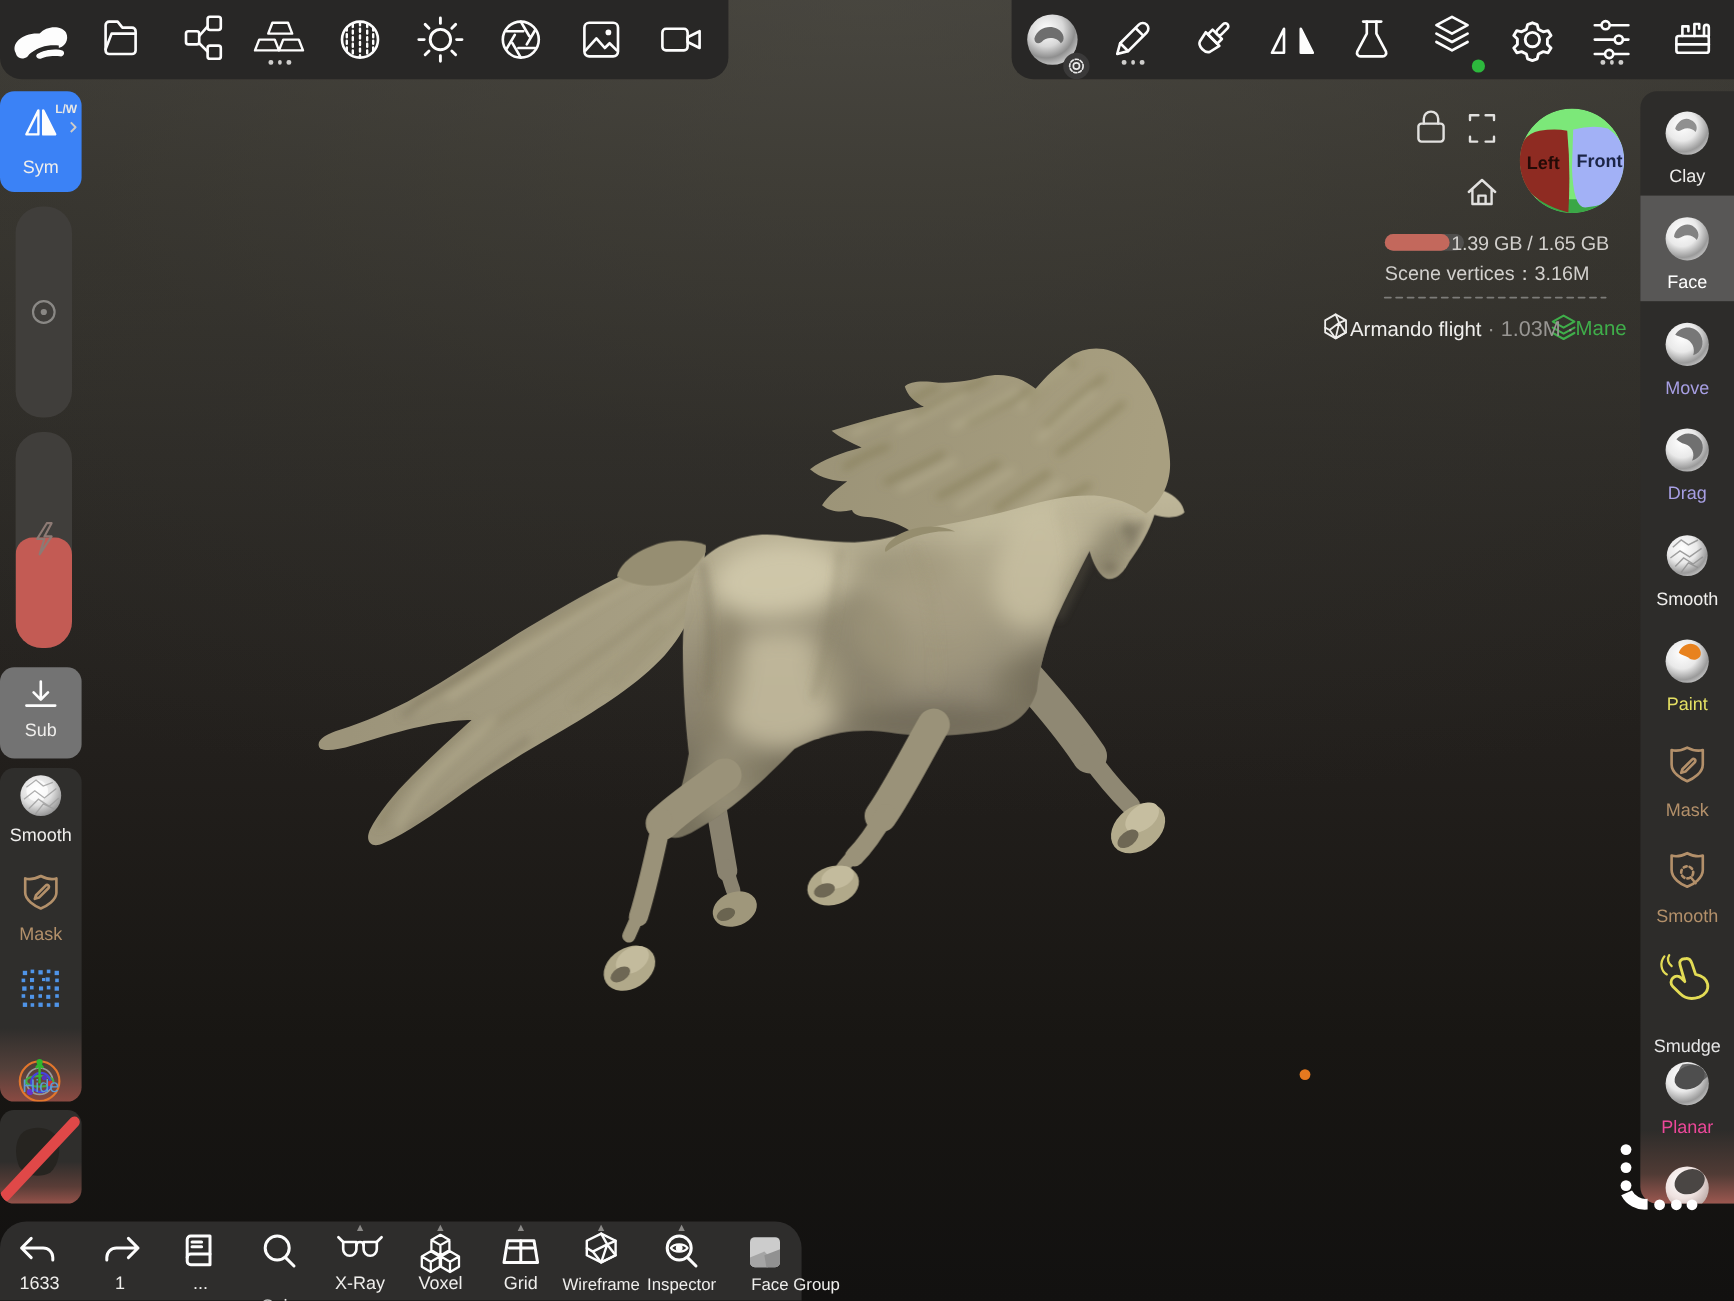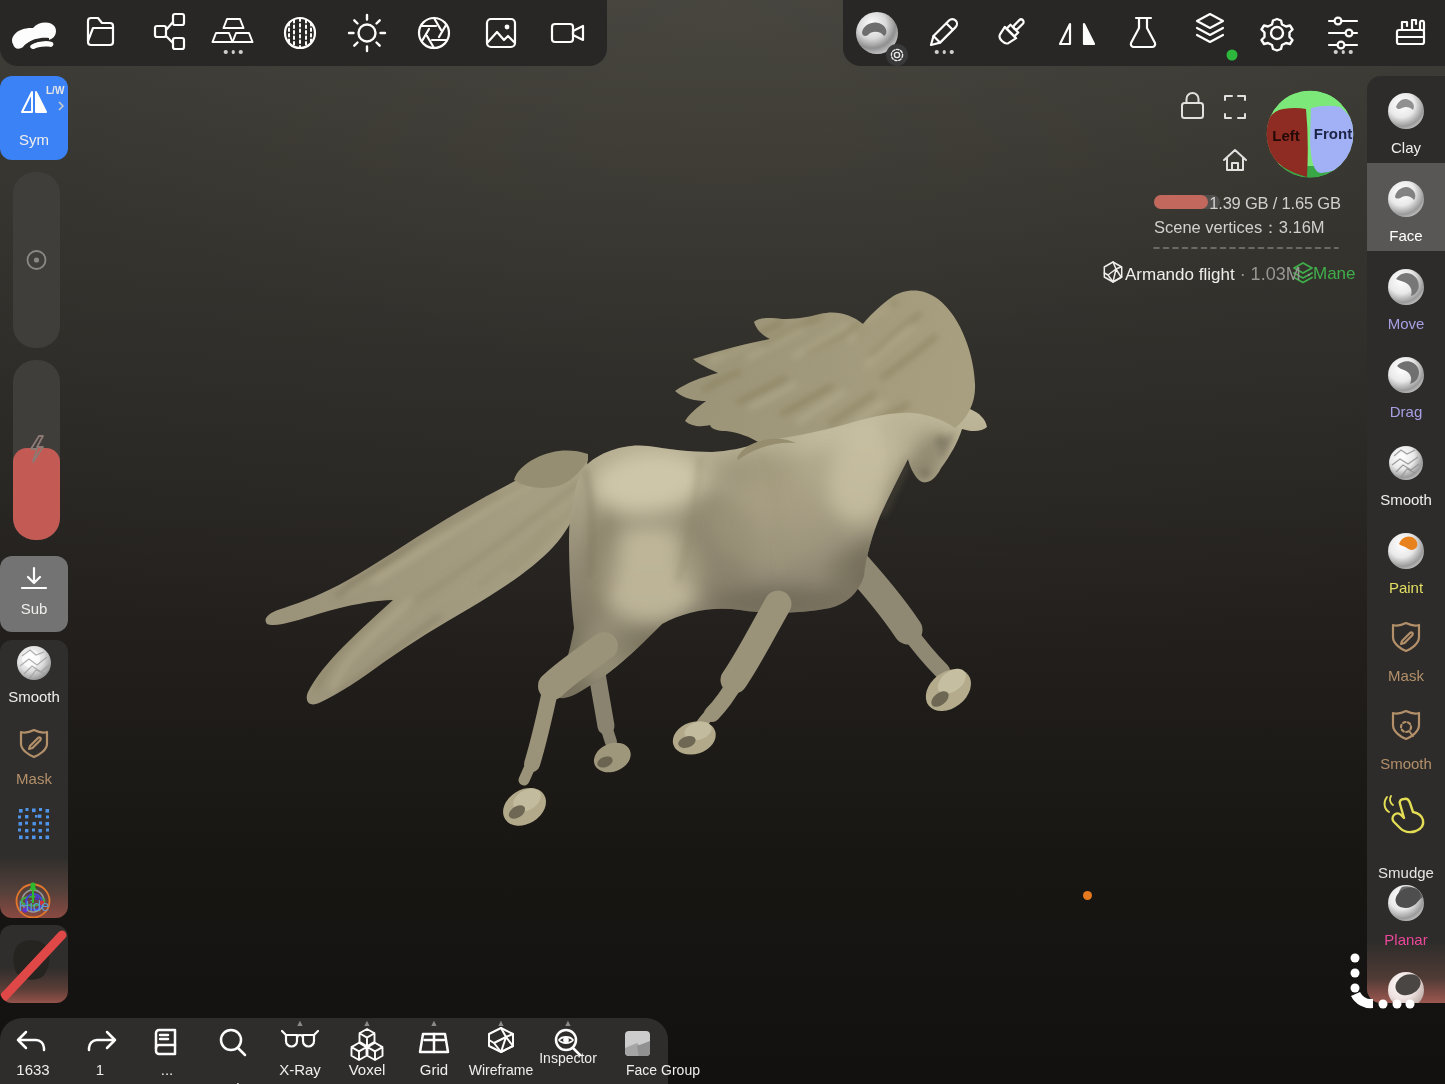--- a/index.html
+++ b/index.html
@@ -548,21 +548,21 @@
  <div class="tri" style="left:501px;top:0px;">▲</div>
  <div class="tri" style="left:568px;top:0px;">▲</div>
  <div class="lbl" style="left:33px;top:43px;">1633</div>
  <div class="lbl" style="left:100px;top:43px;">1</div>
  <div class="lbl" style="left:167px;top:43px;">...</div>
  <div class="lbl" style="left:233px;top:42px;margin-top:20px;">Solo</div>
  <div class="lbl" style="left:300px;top:43px;">X-Ray</div>
  <div class="lbl" style="left:367px;top:43px;">Voxel</div>
  <div class="lbl" style="left:434px;top:43px;">Grid</div>
  <div class="lbl" style="left:501px;top:44px;font-size:14px;">Wireframe</div>
- <div class="lbl" style="left:568px;top:32px;font-size:14px;">Inspector</div>
+ <div class="lbl" style="left:568px;top:44px;font-size:14px;">Inspector</div>
  <div class="lbl" style="left:663px;top:44px;font-size:14px;">Face Group</div>
 </div>
 <div class="abs" id="inforegion" style="left:1080px;top:80px;width:365px;height:210px;">
  <svg width="365" height="210" viewBox="1080 80 365 210" fill="none" stroke="#e2e1df" stroke-width="2" stroke-linecap="round" stroke-linejoin="round">
 
   <g>
    <rect x="1182" y="103" width="21" height="15" rx="2.5"></rect>
    <path d="M1186.5 103 v-4 a6 6 0 0 1 12 0 v4"></path>
   </g>
 

